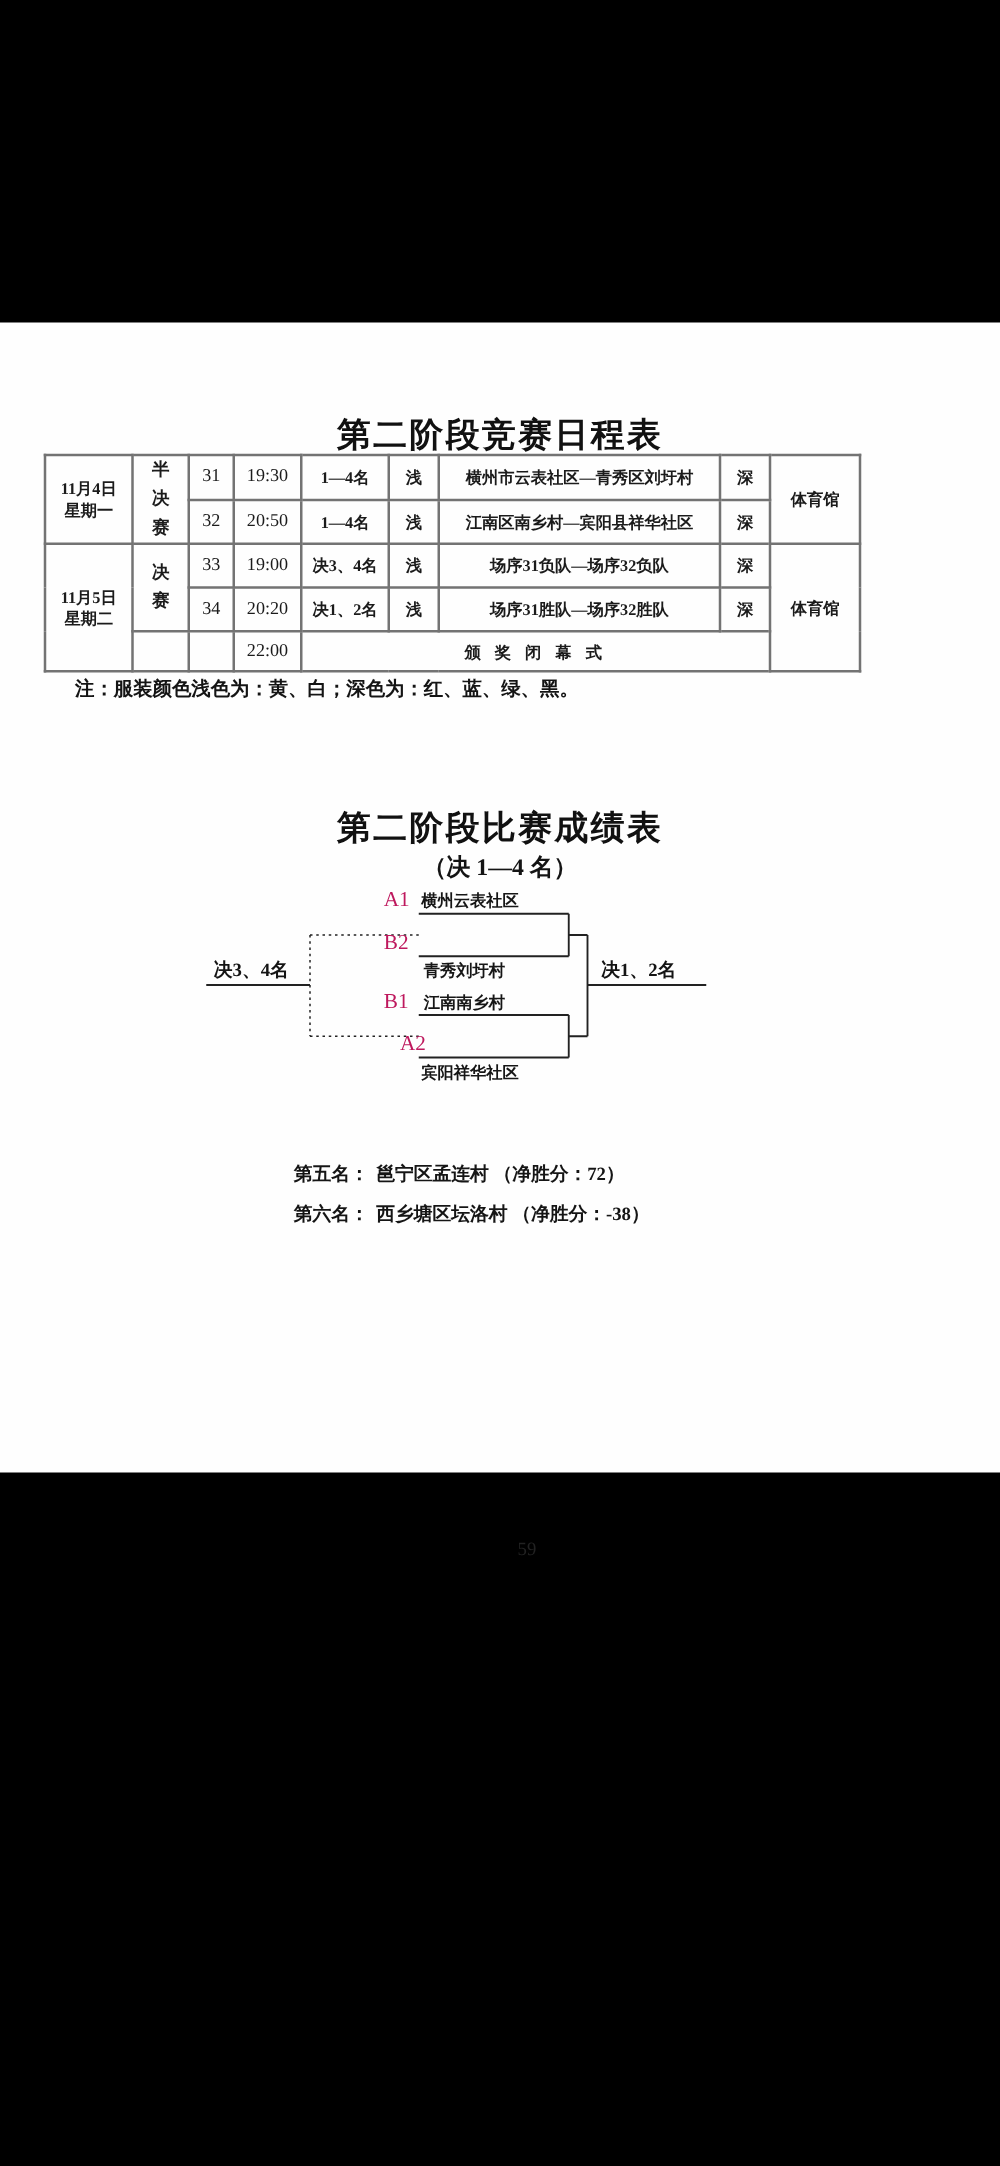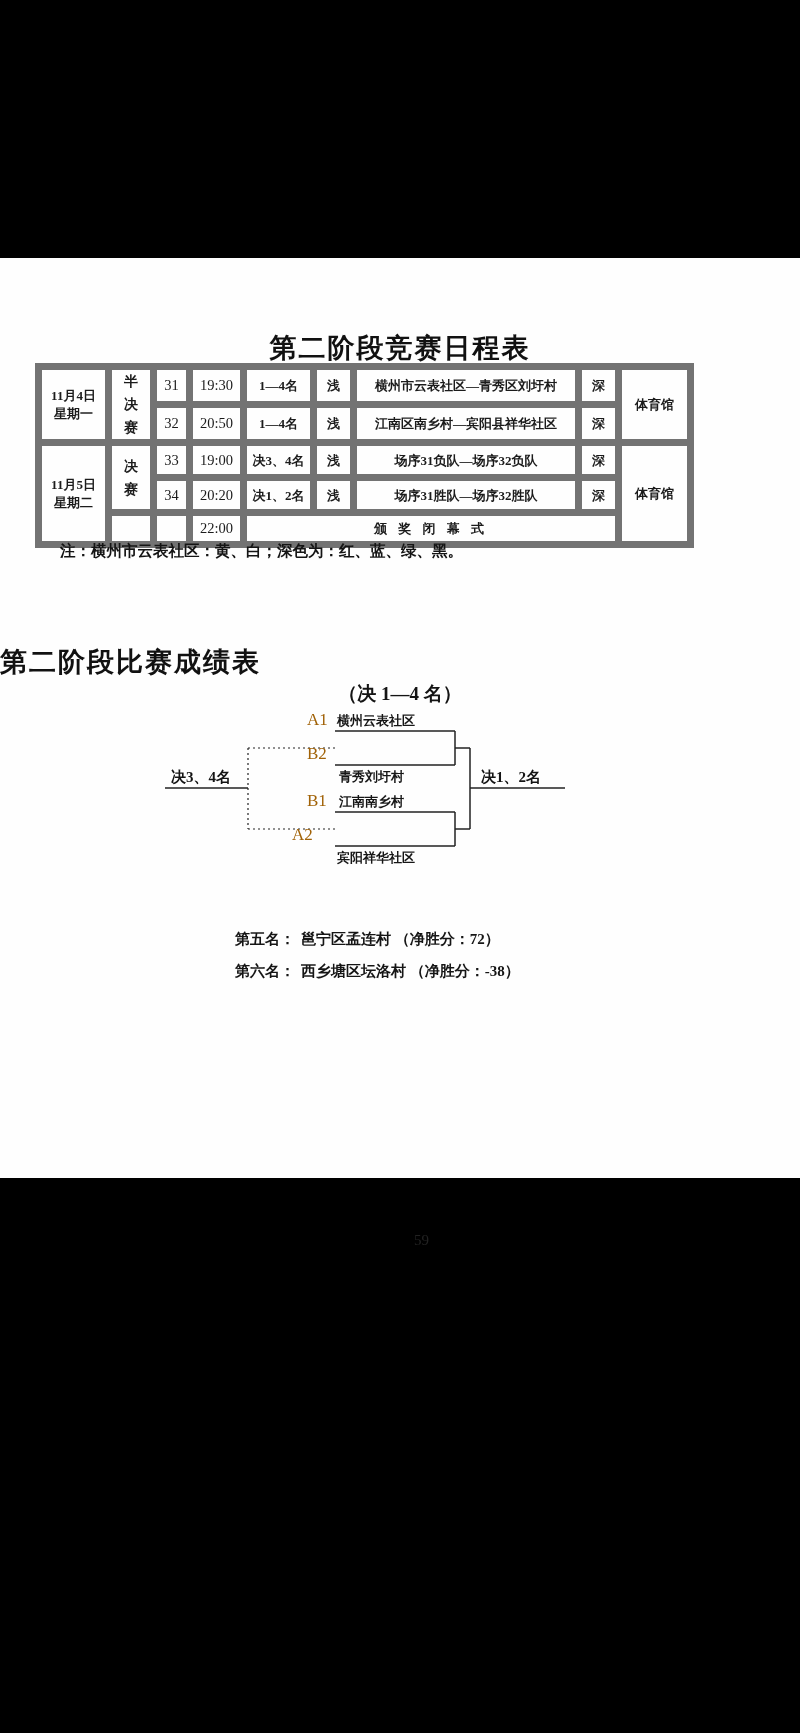--- a/index.html
+++ b/index.html
@@ -29,21 +29,21 @@
     color: #111;
   }
   table.sched {
     position: absolute;
     left: 35px; top: 105px;
     width: 652px;
     border-collapse: collapse;
     table-layout: fixed;
   }
   table.sched td {
-    border: 7px solid #737373;
+    border: 2px solid #737373;
     text-align: center;
     vertical-align: middle;
     font-size: 13px;
     font-weight: bold;
     color: #1b1b1b;
     padding: 0 1px;
     line-height: 1.35;
   }
   table.sched td.num {
     font-weight: normal;
@@ -62,41 +62,41 @@
   td.closing { letter-spacing: 4px; font-size: 14.5px; }
   .note {
     left: 60px; top: 283px;
     font-size: 15.5px; font-weight: bold;
     color: #141414;
   }
 
   
   .results-title {
     left: 0; top: 386px; width: 800px;
-    text-align: left;
+    text-align: center;
     font-size: 27px; font-weight: bold;
     letter-spacing: 2px;
     color: #111;
   }
   .results-subtitle {
     left: 0; top: 423px; width: 800px;
     text-align: center;
     font-size: 19px; font-weight: bold;
     color: #141414;
   }
   .bracket {
     left: 0; top: 440px;
     width: 800px; height: 180px;
   }
   .bracket svg { position: absolute; left: 0; top: 0; }
   .seed {
     position: absolute;
     font-size: 17px;
     font-family: "Liberation Serif", serif;
-    color: #a16207;
+    color: #be185d;
     line-height: 20px;
   }
   .team {
     position: absolute;
     font-size: 13px; font-weight: bold;
     color: #161616;
     line-height: 16px;
     white-space: nowrap;
   }
   .bracket-label {
@@ -192,21 +192,21 @@
       </tr>
       <tr style="height:32px">
         <td></td>
         <td></td>
         <td class="num">22:00</td>
         <td class="closing" colspan="4">颁 奖 闭 幕 式</td>
       </tr>
     </tbody>
   </table>
 
-  <div class="abs note">注：横州市云表社区：黄、白；深色为：红、蓝、绿、黑。</div>
+  <div class="abs note">注：服装颜色浅色为：黄、白；深色为：红、蓝、绿、黑。</div>
 
   <div class="abs results-title">第二阶段比赛成绩表</div>
   <div class="abs results-subtitle">（决 1—4 名）</div>
 
   <div class="abs bracket">
     <svg width="800" height="180" viewBox="0 0 800 180">
 
       <line x1="335" y1="33" x2="455" y2="33" stroke="#222" stroke-width="1.5"></line>
       <line x1="335" y1="67" x2="455" y2="67" stroke="#222" stroke-width="1.5"></line>
       <line x1="455" y1="33" x2="455" y2="67" stroke="#222" stroke-width="1.5"></line>
@@ -224,21 +224,21 @@
       <line x1="335" y1="131" x2="248" y2="131" stroke="#222" stroke-width="1.2" stroke-dasharray="2 3"></line>
       <line x1="248" y1="50" x2="248" y2="131" stroke="#222" stroke-width="1.2" stroke-dasharray="2 3"></line>
       <line x1="165" y1="90" x2="248" y2="90" stroke="#222" stroke-width="1.5"></line>
     </svg>
     <span class="seed" style="left:307px; top:12px">A1</span>
     <span class="team" style="left:337px; top:15px">横州云表社区</span>
     <span class="seed" style="left:307px; top:46px">B2</span>
     <span class="team" style="left:339px; top:71px">青秀刘圩村</span>
     <span class="seed" style="left:307px; top:93px">B1</span>
     <span class="team" style="left:339px; top:96px">江南南乡村</span>
-    <span class="seed" style="left:292px; top:127px">A2</span>
+    <span class="seed" style="left:320px; top:127px">A2</span>
     <span class="team" style="left:337px; top:152px">宾阳祥华社区</span>
     <span class="bracket-label" style="left:171px; top:70px">决3、4名</span>
     <span class="bracket-label" style="left:481px; top:70px">决1、2名</span>
   </div>
 
   <div class="abs placement" style="top:672px">
     <span class="rank">第五名：</span><span class="detail">邕宁区孟连村 （净胜分：72）</span>
   </div>
   <div class="abs placement" style="top:704px">
     <span class="rank">第六名：</span><span class="detail">西乡塘区坛洛村 （净胜分：-38）</span>

